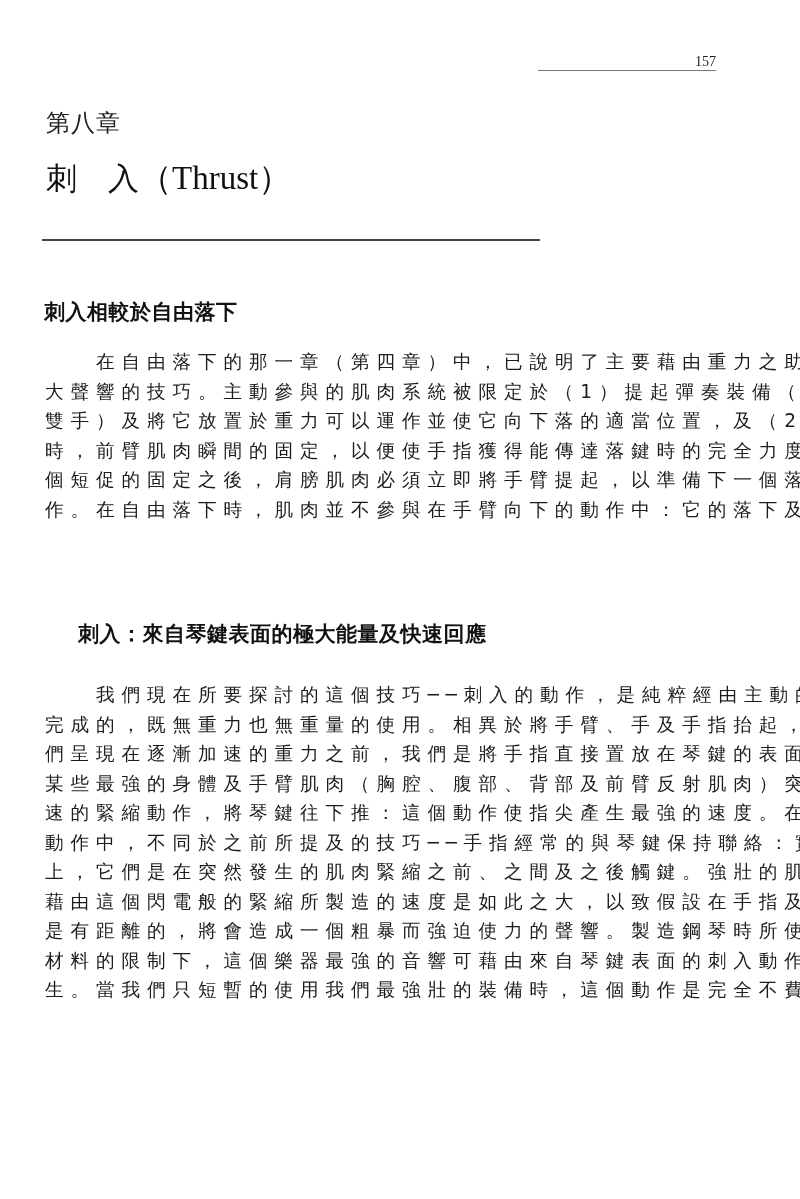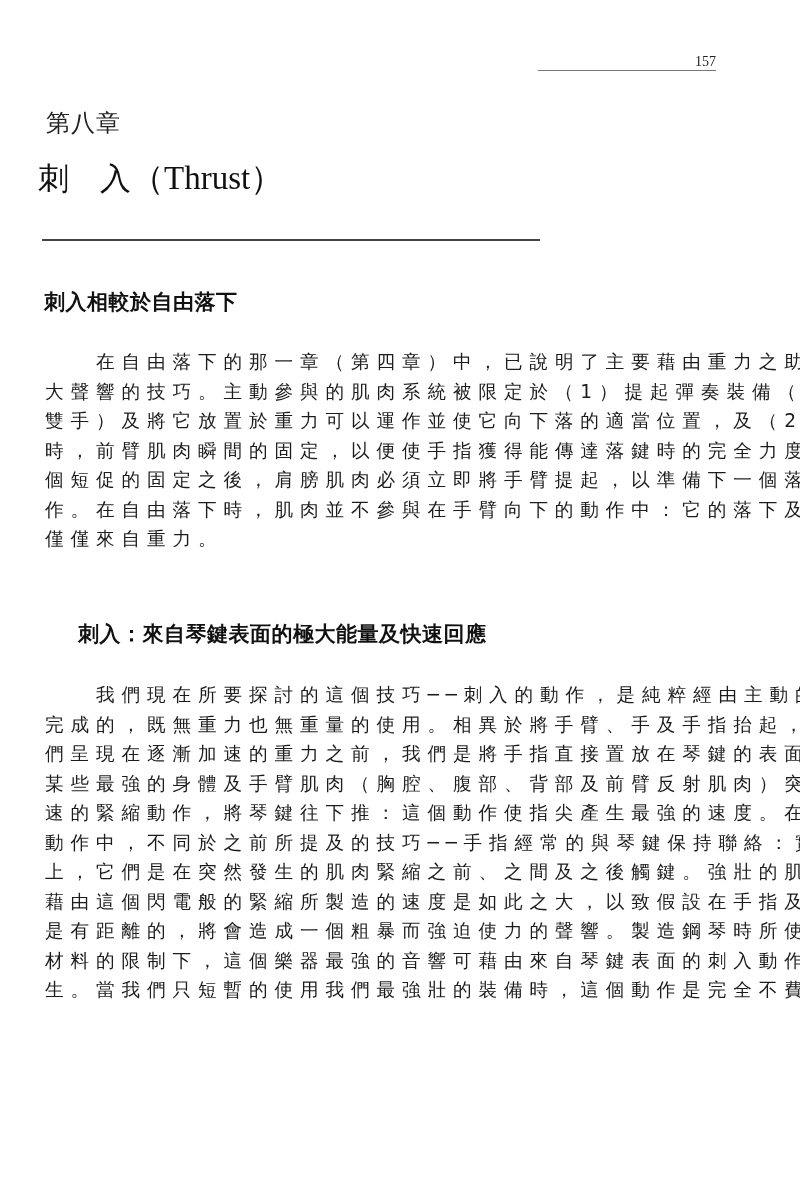--- a/index.html
+++ b/index.html
@@ -37,21 +37,21 @@
     position: absolute;
     left: 46px;
     top: 108px;
     font-size: 24px;
     line-height: 30px;
     color: #222;
     letter-spacing: 1px;
   }
   .chapter-title {
     position: absolute;
-    left: 38px;
+    left: 46px;
     top: 158px;
     font-size: 31px;
     line-height: 40px;
     color: #111;
     white-space: pre;
   }
   .chapter-title .latin {
     font-family: "Liberation Serif", serif;
     font-size: 33px;
   }
@@ -98,30 +98,29 @@
 <div class="page-header">
   <span class="page-number">157</span>
 </div>
 
 <div class="chapter-label">第八章</div>
 
 <div class="chapter-title"><span>刺　入</span><span class="latin">（Thrust）</span></div>
 
 <div class="title-rule"></div>
 
-<div class="section-heading" style="top:288px;">刺入相較於自由落下</div>
+<div class="section-heading" style="top:298px;">刺入相較於自由落下</div>
 
 <div class="paragraph" style="top:347px;">
   <span class="line first">在自由落下的那一章（第四章）中，已說明了主要藉由重力之助製造巨</span>
   <span class="line">大聲響的技巧。主動參與的肌肉系統被限定於（1）提起彈奏裝備（手臂及</span>
   <span class="line">雙手）及將它放置於重力可以運作並使它向下落的適當位置，及（2）觸鍵</span>
   <span class="line">時，前臂肌肉瞬間的固定，以便使手指獲得能傳達落鍵時的完全力度。在這</span>
   <span class="line">個短促的固定之後，肩膀肌肉必須立即將手臂提起，以準備下一個落下的動</span>
   <span class="line">作。在自由落下時，肌肉並不參與在手臂向下的動作中：它的落下及加速度</span>
-  <span class="line">僅僅來自重力。</span>
 </div>
 
 <div class="section-heading" style="top:620px;margin-left:34px;">刺入：來自琴鍵表面的極大能量及快速回應</div>
 
 <div class="paragraph" style="top:680px;">
   <span class="line first">我們現在所要探討的這個技巧──刺入的動作，是純粹經由主動的肌肉</span>
   <span class="line">完成的，既無重力也無重量的使用。相異於將手臂、手及手指抬起，並將它</span>
   <span class="line">們呈現在逐漸加速的重力之前，我們是將手指直接置放在琴鍵的表面，並以</span>
   <span class="line">某些最強的身體及手臂肌肉（胸腔、腹部、背部及前臂反射肌肉）突然而迅</span>
   <span class="line">速的緊縮動作，將琴鍵往下推：這個動作使指尖產生最強的速度。在刺入的</span>

